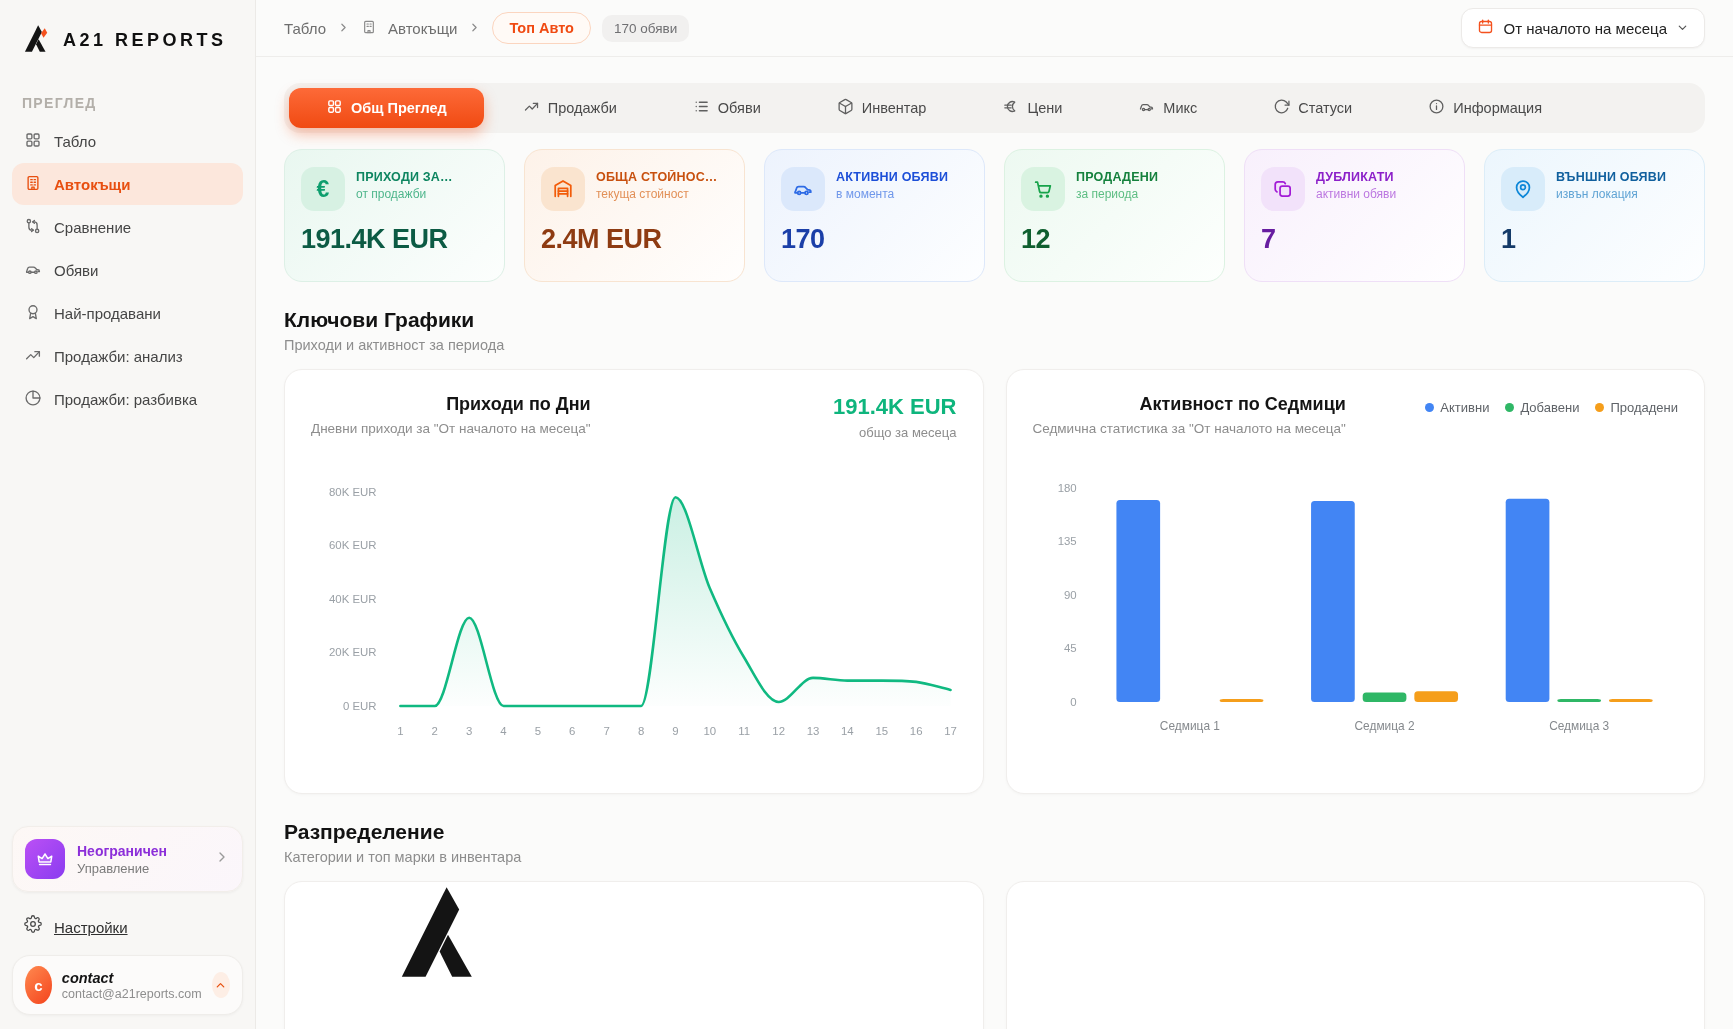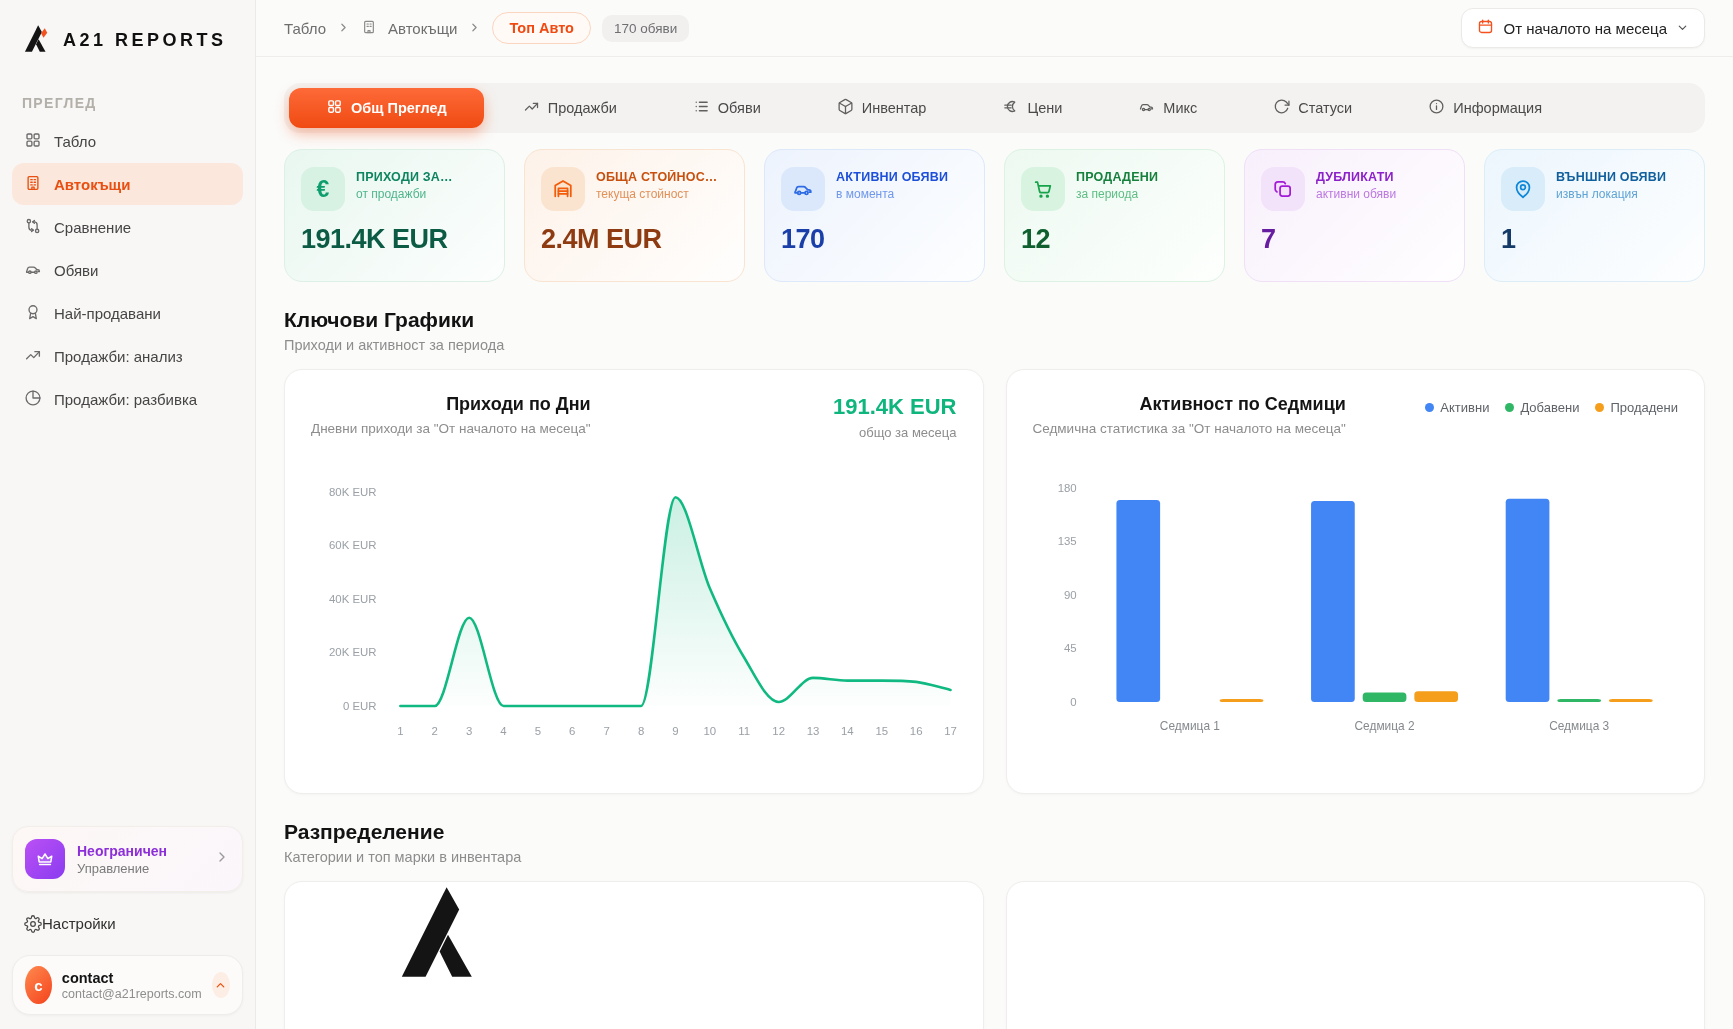--- a/index.html
+++ b/index.html
@@ -21,28 +21,28 @@
   .side-item.active svg { color:#e84f10; }
   .side-bottom { margin-top:auto; }
   .plan-card { margin:10px 12px; background:linear-gradient(135deg,#fdf8f5,#fbf6fb);
     border:1px solid #f2eeea; border-radius:16px; padding:12px; display:flex; align-items:center;
     gap:12px; box-shadow:0 1px 3px rgba(0,0,0,.05); cursor:pointer; }
   .plan-icon { width:40px; height:40px; border-radius:12px;
     background:linear-gradient(135deg,#bb50f5,#8a3cf0); display:flex; align-items:center; justify-content:center; }
   .plan-title { font-size:14px; font-weight:700; color:#8c2fd9; }
   .plan-sub { font-size:13px; color:#7b7b7b; margin-top:2px; }
   .plan-chevron { margin-left:auto; color:#9a9a9a; }
-  .settings-row { display:flex; gap:0; align-items:flex-start; padding:13px 24px; font-size:15px;
-    color:#2f2f2f; cursor:pointer; }
+  .settings-row { display:flex; gap:12px; align-items:flex-end; padding:13px 24px; font-size:15px;
+    color:#2f2f2f; cursor:pointer;text-decoration:underline; }
   .settings-row svg { color:#4a4a4a; }
   .user-card { margin:6px 12px 14px; background:#fcfbfa; border:1px solid #efedea; border-radius:18px;
     padding:10px 12px; display:flex; gap:10px; align-items:center; box-shadow:0 1px 3px rgba(0,0,0,.04); cursor:pointer; }
   .avatar { width:38px; height:38px; border-radius:50%; background:linear-gradient(135deg,#ff8a50,#f4431c);
     color:#fff; font-weight:700; display:flex; align-items:center; justify-content:center; font-size:15px; }
-  .user-name { font-size:14.5px; font-weight:700; color:#141414; }
+  .user-name { font-size:14.5px; font-weight:700; color:#141414;font-style:italic; }
   .user-email { font-size:12.5px; color:#8e8e8e; margin-top:1px; }
   .user-chevron { margin-left:auto; width:26px; height:26px; border-radius:50%; background:#fdeee5;
     color:#e8500f; display:flex; align-items:center; justify-content:center; }
 
   
   .main { flex:1; display:flex; flex-direction:column; min-width:0; }
   .topbar { height:57px; min-height:57px; display:flex; align-items:center; justify-content:space-between;
     padding:0 28px; border-bottom:1px solid #eeedeb; }
   .crumbs { display:flex; align-items:center; gap:11px; font-size:15px; color:#6e6e6e; }
   .crumbs svg { color:#8b8b8b; }

